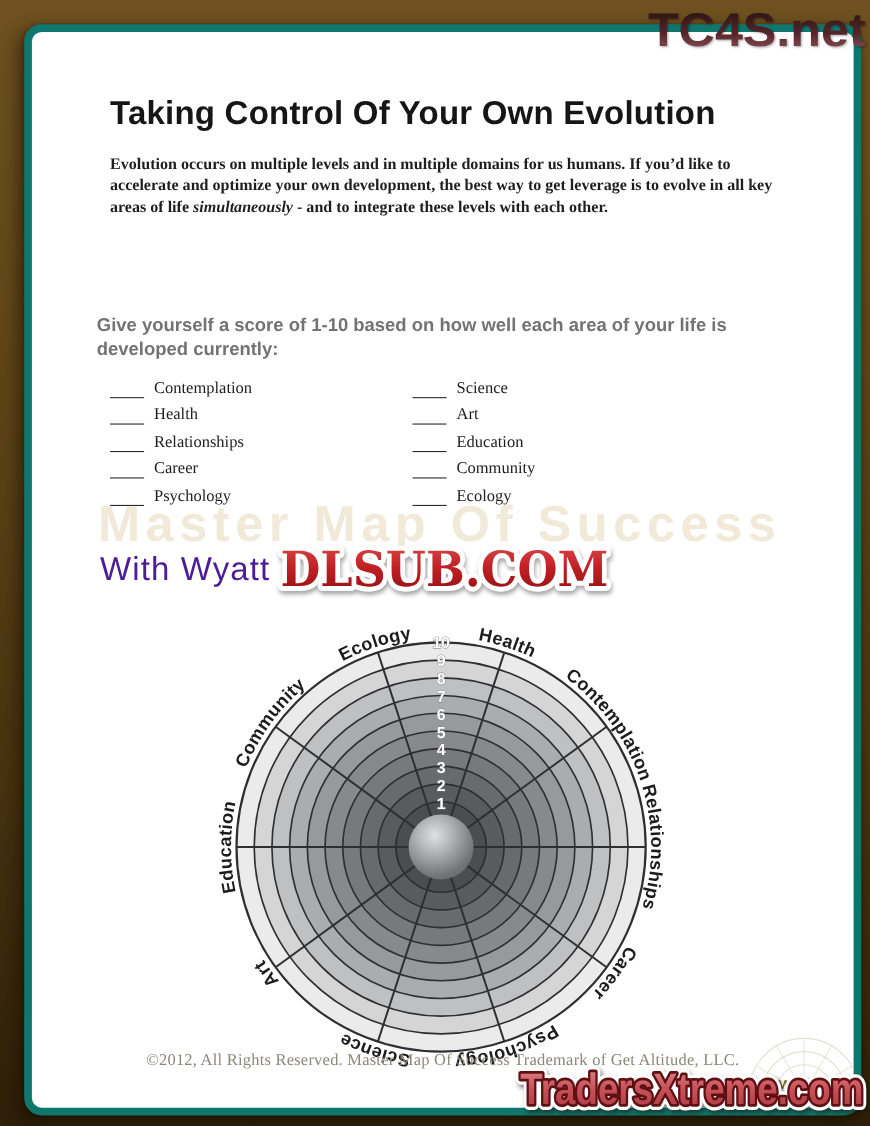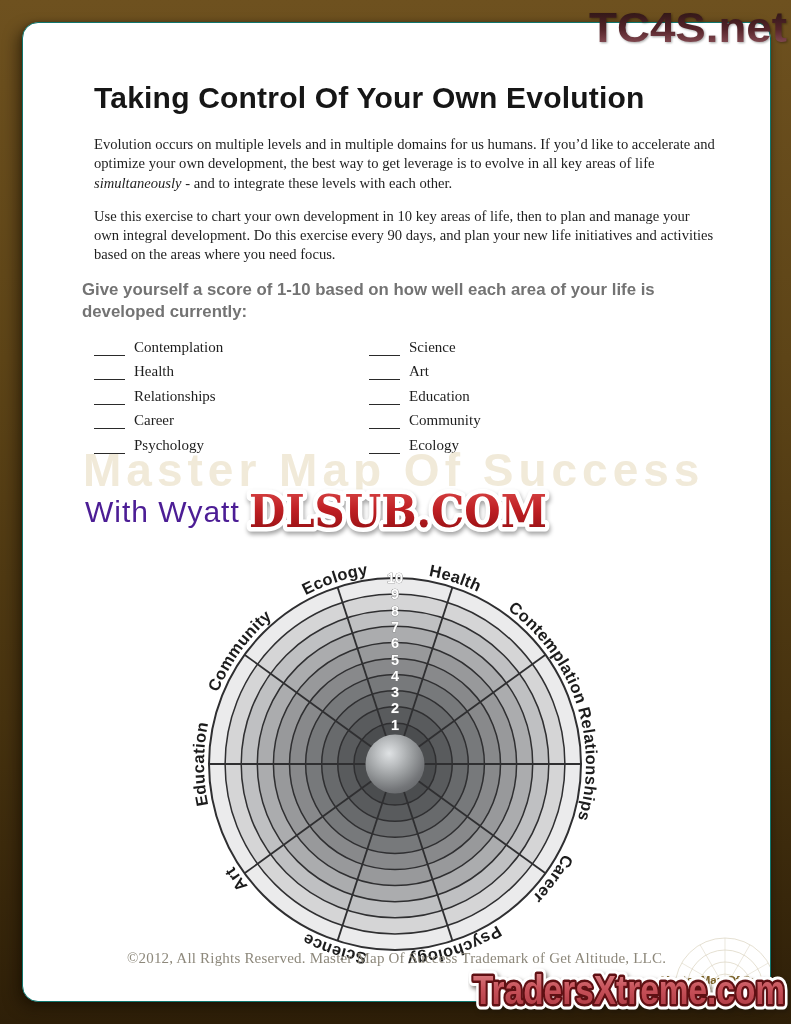--- a/index.html
+++ b/index.html
@@ -3,34 +3,34 @@
 <meta charset="utf-8">
 <style>
   html,body{margin:0;padding:0;}
   body{
     width:791px;height:1024px;position:relative;overflow:hidden;
     background:linear-gradient(180deg,#6e511f 0%,#5d4417 35%,#46320f 70%,#2e1f08 100%);
     font-family:"Liberation Sans",sans-serif;
   }
   .page{
     position:absolute;left:22px;top:22px;width:747px;height:978px;
-    background:#ffffff;border-radius:16px;border:1px solid #0f766e;
+    background:#ffffff;border-radius:16px;border:7px solid #0f766e;
     box-shadow:-5px 6px 14px rgba(20,12,2,.5), 0 0 4px rgba(0,0,0,.25);
     overflow:hidden;
   }
   .doc-title{
     position:absolute;left:71px;top:58px;width:660px;
     font-size:30px;font-weight:bold;color:#161616;letter-spacing:.2px;
   }
   .body-copy{
     position:absolute;left:71px;top:112px;width:624px;
     font-family:"Liberation Serif","DejaVu Serif",serif;
     font-size:14.6px;line-height:19.3px;color:#1e1e1e;
   }
-  .body-copy p{margin:0 0 14px 0;}
+  .body-copy p{margin:0 0 14px 0;font-weight:bold;}
   .em{font-style:italic;}
   .score-head{
     position:absolute;left:59px;top:256px;width:620px;
     font-size:16.8px;line-height:21.5px;font-weight:bold;color:#737373;
   }
   .score-grid{
     position:absolute;left:71px;top:308px;width:620px;
     font-family:"Liberation Serif","DejaVu Serif",serif;font-size:15px;color:#1e1e1e;
   }
   .score-row{display:flex;height:24.6px;align-items:flex-end;}
@@ -67,21 +67,20 @@
 </style>
 </head>
 <body>
 
 <div class="page">
 
   <div class="doc-title">Taking Control Of Your Own Evolution</div>
 
   <div class="body-copy">
     <p><span>Evolution occurs on multiple levels and in multiple domains for us humans. If you’d like to accelerate and optimize your own development, the best way to get leverage is to evolve in all key areas of life </span><span class="em">simultaneously</span><span> - and to integrate these levels with each other.</span></p>
-    <p>Use this exercise to chart your own development in 10 key areas of life, then to plan and manage your own integral development. Do this exercise every 90 days, and plan your new life initiatives and activities based on the areas where you need focus.</p>
   </div>
 
   <div class="score-head">Give yourself a score of 1-10 based on how well each area of your life is developed currently:</div>
 
   <div class="score-grid">
     <div class="score-row">
       <div class="score-cell">
           <span class="blank"></span>
           <span>Contemplation</span>
         </div>

